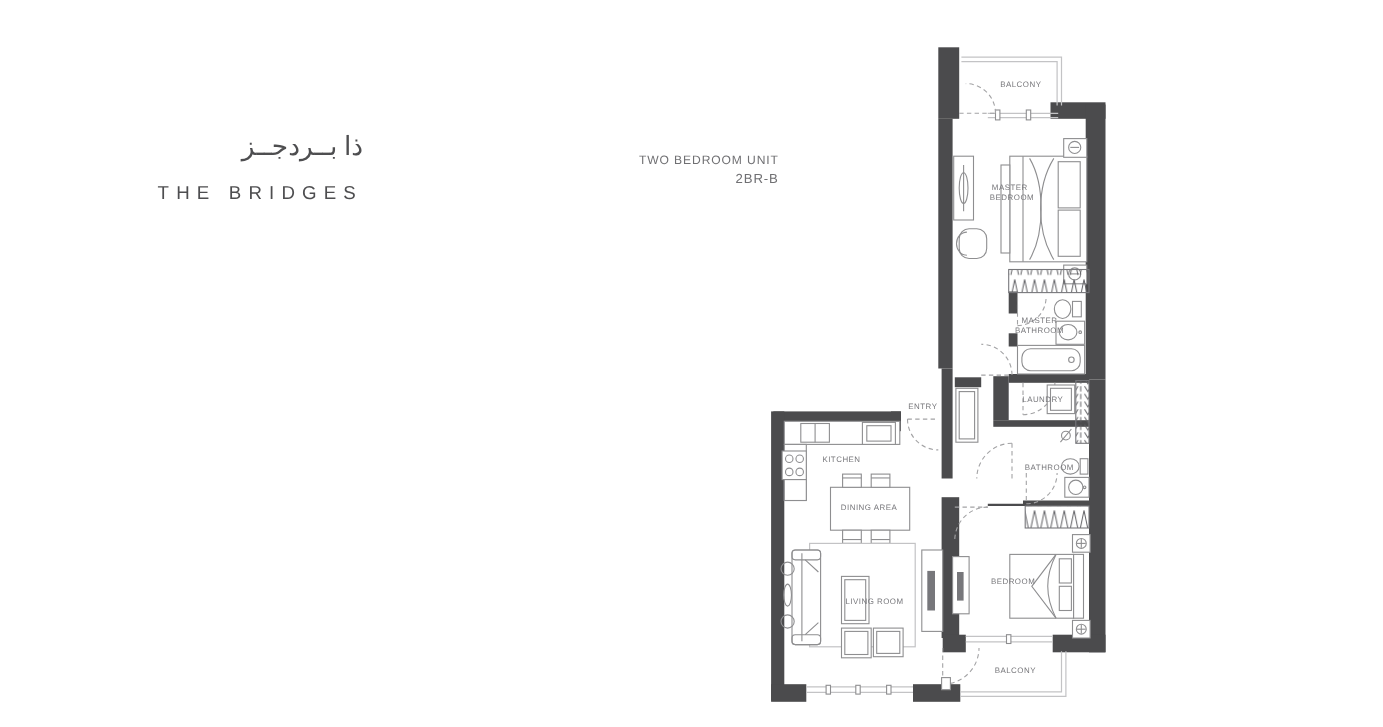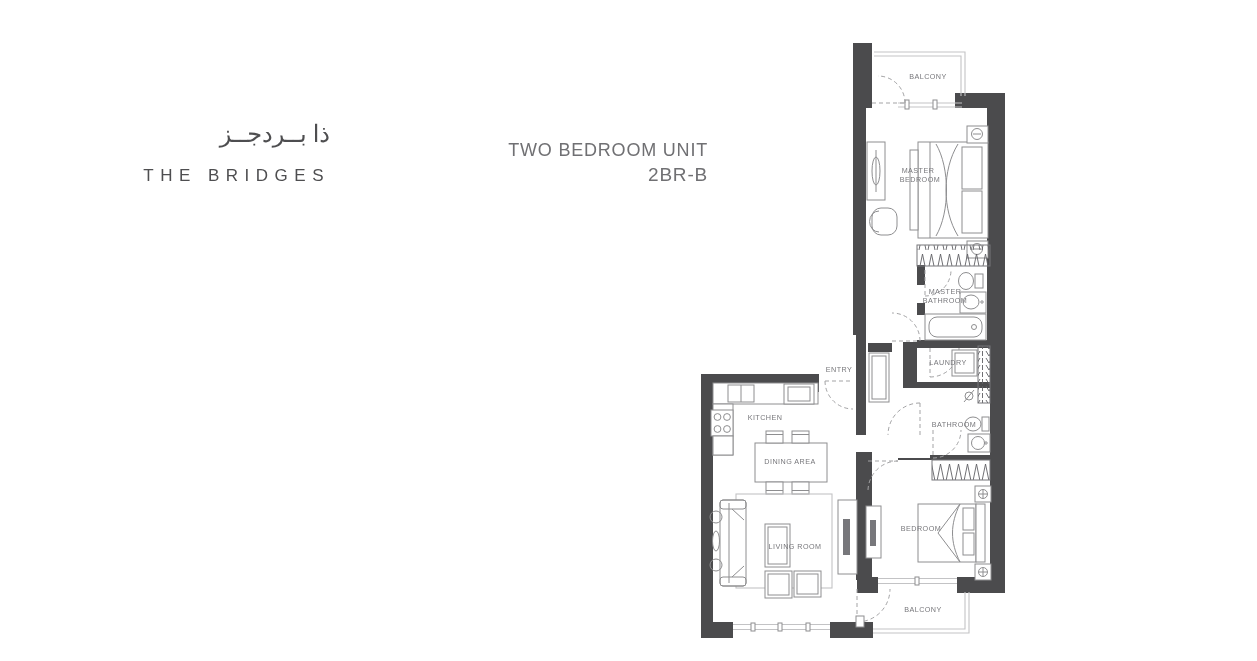--- a/index.html
+++ b/index.html
@@ -3,22 +3,22 @@
 <meta charset="utf-8">
 <style>
   html,body{margin:0;padding:0;background:#fff;}
   .page{position:relative;width:1257px;height:661px;background:#ffffff;overflow:hidden;
         font-family:"Liberation Sans",sans-serif;}
   
   .brand{position:absolute;left:120px;top:122px;width:210px;text-align:right;color:var(--logo);}
   .brand-ar{font-family:Liberation Serif, serif;font-size:24px;line-height:24px;direction:rtl;}
   .brand-en{font-size:17px;letter-spacing:6.5px;margin-top:20px;white-space:nowrap;}
   .unit-title{position:absolute;left:480px;top:140px;width:228px;text-align:right;color:var(--title);}
-  .unit-type{font-size:18px;letter-spacing:.8px;white-space:nowrap;}
-  .unit-code{font-size:19px;letter-spacing:.8px;margin-top:3px;}
+  .unit-type{font-size:11px;letter-spacing:.8px;white-space:nowrap;}
+  .unit-code{font-size:12px;letter-spacing:.8px;margin-top:3px;}
   
   svg{position:absolute;left:0;top:0;}
   .wall{fill:var(--wall);stroke:none;}
   .part{stroke:var(--wall);stroke-width:2;fill:none;}
   .fur{stroke:var(--line);stroke-width:1;fill:#fff;}
   .furn{stroke:var(--line);stroke-width:1;fill:none;}
   .lite{stroke:var(--light);stroke-width:1.1;fill:none;}
   .door{stroke:var(--door);stroke-width:1;fill:none;stroke-dasharray:4 3;}
   .hz{stroke:#5f5f63;stroke-width:.9;fill:none;}
   .hrect{stroke:#77777b;stroke-width:1;fill:url(#hatchZ);}

